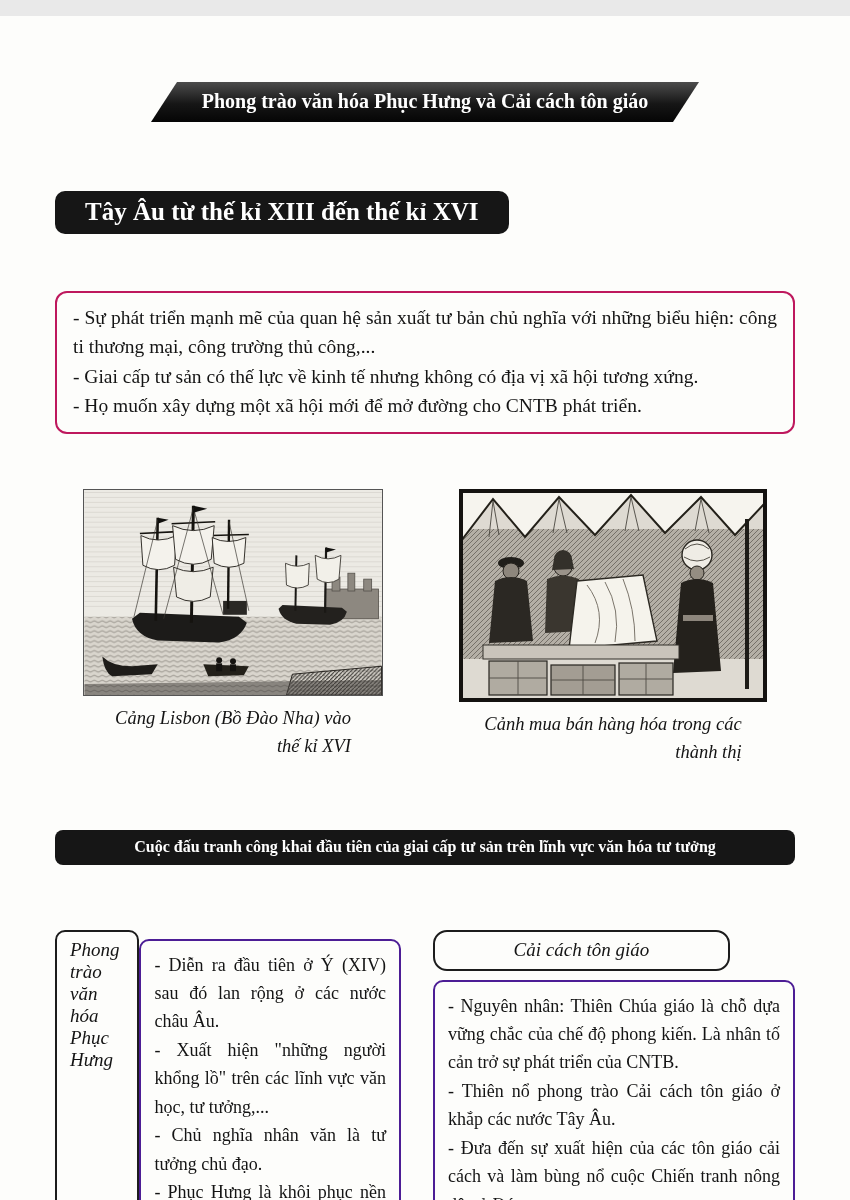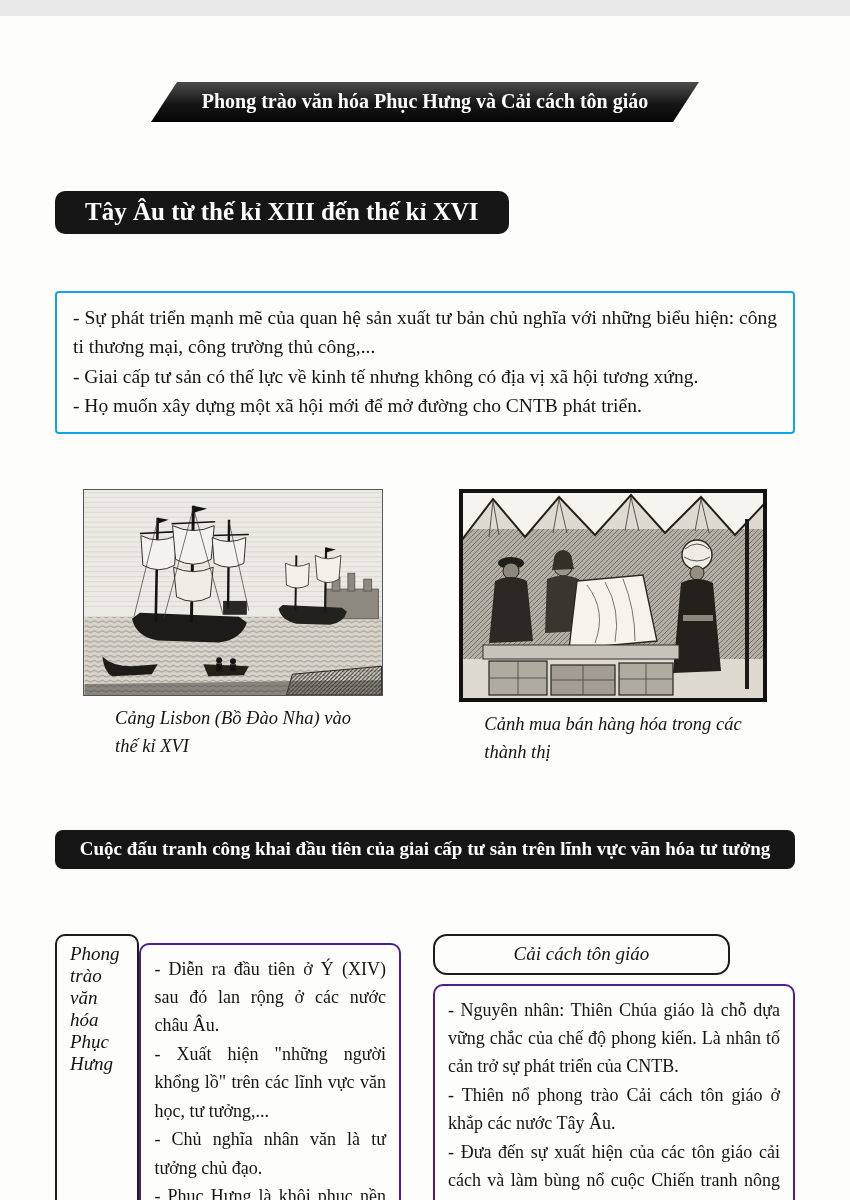--- a/index.html
+++ b/index.html
@@ -10,30 +10,30 @@
     display:flex; flex-direction:column; padding:0 55px; overflow:hidden;gap:39px;
   }
   .banner {
     margin:66px auto 0; width:548px; padding:8px 10px 9px;
     background:linear-gradient(180deg,#4c4c4c 0%,#161616 55%,#050505 100%);
     color:#fff; text-align:center; font-weight:bold; font-size:20px;
     clip-path:polygon(26px 0, 100% 0, calc(100% - 26px) 100%, 0 100%);
   }
   .bar { background:#161616; color:#fff; font-weight:bold; }
   .bar1 { margin-top:30px; align-self:flex-start; font-size:25px; padding:7px 30px 8px; border-radius:10px; }
-  .bar2 { margin-top:24px; font-size:19px; text-align:center; padding:8px 4px 9px; border-radius:8px; }
-  .box { border:2px solid #0ea5e9; border-radius:4px; }
+  .bar2 { margin-top:24px; font-size:16px; text-align:center; padding:8px 4px 9px; border-radius:8px; }
+  .box { border:2px solid #be185d; border-radius:12px; }
   .box1 { margin-top:18px; padding:10px 16px 12px; font-size:19.5px; line-height:1.5; }
   .bullet { text-align:justify; }
   .figs { margin-top:16px; display:flex; justify-content:space-between; padding:0 28px; }
   .fig { display:flex; flex-direction:column; align-items:center; }
   .fig-frame1 { width:300px; height:207px; border:1px solid #555; background:#eceae4; }
   .fig-frame2 { width:308px; height:213px; background:#dedad2; }
   .fig-frame1 svg, .fig-frame2 svg { display:block; width:100%; height:100%; }
-  .caption { margin-top:9px; font-style:italic; font-size:18.5px; text-align:left; line-height:1.5; }
+  .caption { margin-top:9px; font-style:italic; font-size:18.5px; text-align:right; line-height:1.5; }
   .cols { margin-top:26px; display:flex; justify-content:space-between; align-items:flex-start; }
   .col-left { width:346px; display:flex; flex-direction:row; }
   .col-right { width:362px; display:flex; flex-direction:column; }
   .col-title {
     border:2px solid #1c1c1c; border-radius:10px; font-style:italic;
     font-size:19px; padding:7px 13px 8px; background:#fdfdfb;
   }
   .col-title.centered { text-align:center; width:82%; align-self:flex-start;border-radius:14px; }
   .col-body {
     margin-top:9px; border:2px solid #4c1d95; border-radius:10px;

